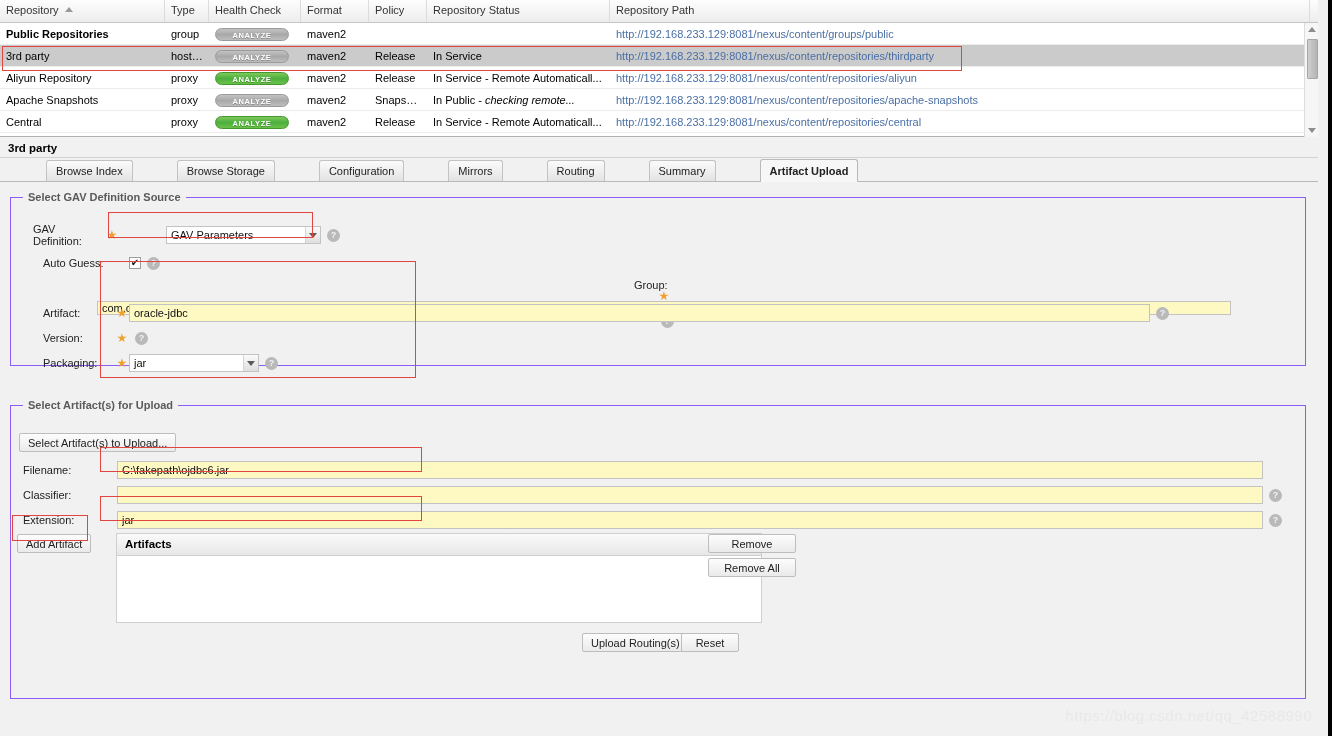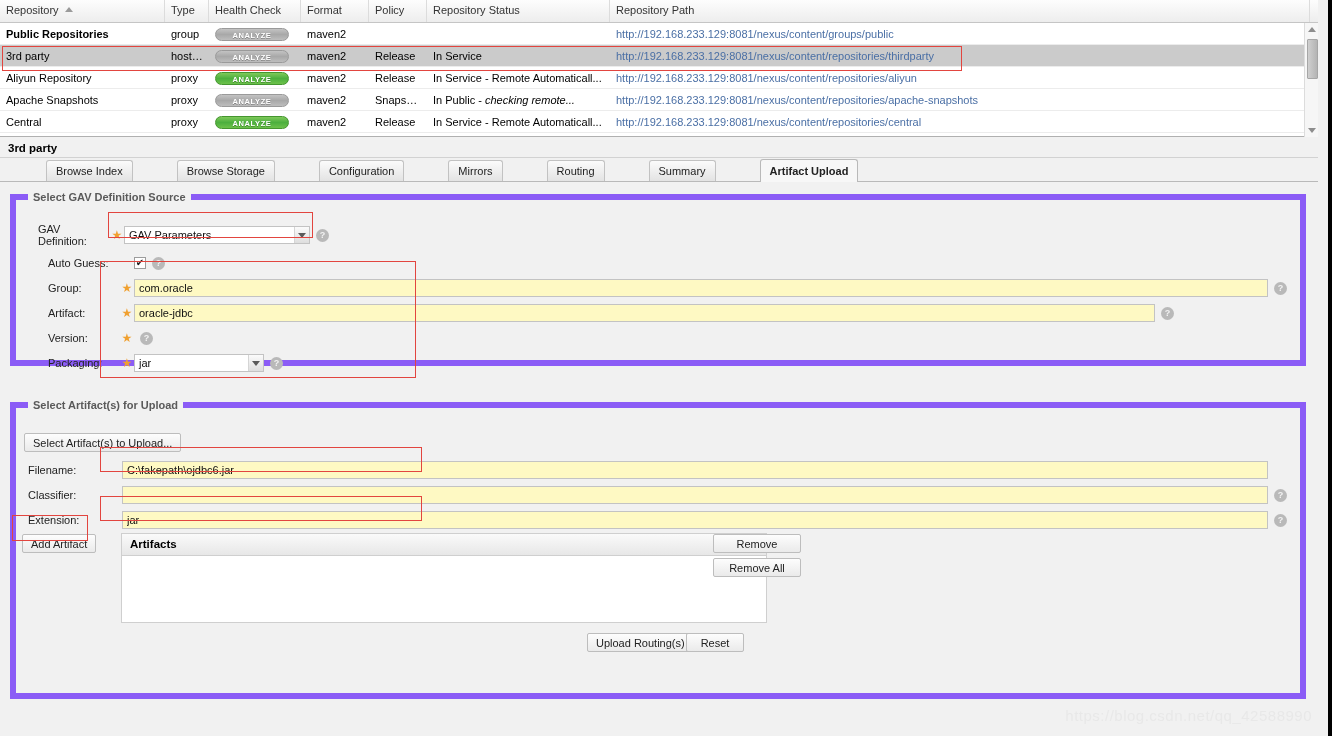--- a/index.html
+++ b/index.html
@@ -179,21 +179,21 @@
 
   
   .form-area {
     position: absolute; left: 0; top: 183px;
     width: 1318px; height: 553px;
     background: #f1f1f1;
   }
   fieldset.box {
     position: absolute;
     margin: 0;
-    border: 6px solid #8b5cf6;
+    border: 1px solid #8b5cf6;
     background: #f1f1f1;
     padding: 0;
   }
   fieldset.box > legend {
     font-size: 11px;
     font-weight: bold;
     color: #5a5a5a;
     padding: 0 5px;
     margin-left: 12px;
   }
@@ -425,39 +425,39 @@
   </div>
 
   <div class="form-area">
 
     <fieldset class="box" id="gav-box">
       <legend>Select GAV Definition Source</legend>
 
       <div class="row" style="left:10px; top:23px;">
         <div class="lbl">GAV Definition:</div>
         <div class="req-star">★</div>
-        <div class="sel" style="width:186px;">
+        <div class="sel" style="width:155px;margin-left:47px;">
           <span>GAV Parameters</span>
           <span class="arrowbtn">
               <span class="tri"></span>
             </span>
         </div>
         <span class="help">?</span>
       </div>
 
       <div class="row" style="left:20px; top:51px;">
         <div class="lbl">Auto Guess:</div>
         <div style="width:14px;"></div>
         <span class="chk">
             <span>✔</span>
           </span>
         <span class="help">?</span>
       </div>
 
-      <div class="row" style="left:20px; top:76px; width:1266px;">
+      <div class="row" style="left:20px; top:76px; width:1266px;flex-direction:column;">
         <div class="lbl">Group:</div>
         <div class="req-star">★</div>
         <input class="txt" style="width: 1134px;" value="com.oracle">
         <span class="help">?</span>
       </div>
 
       <div class="row" style="left:20px; top:101px; width:1266px;">
         <div class="lbl">Artifact:</div>
         <div class="req-star">★</div>
         <input class="txt" style="width: 1021px;" value="oracle-jdbc">

